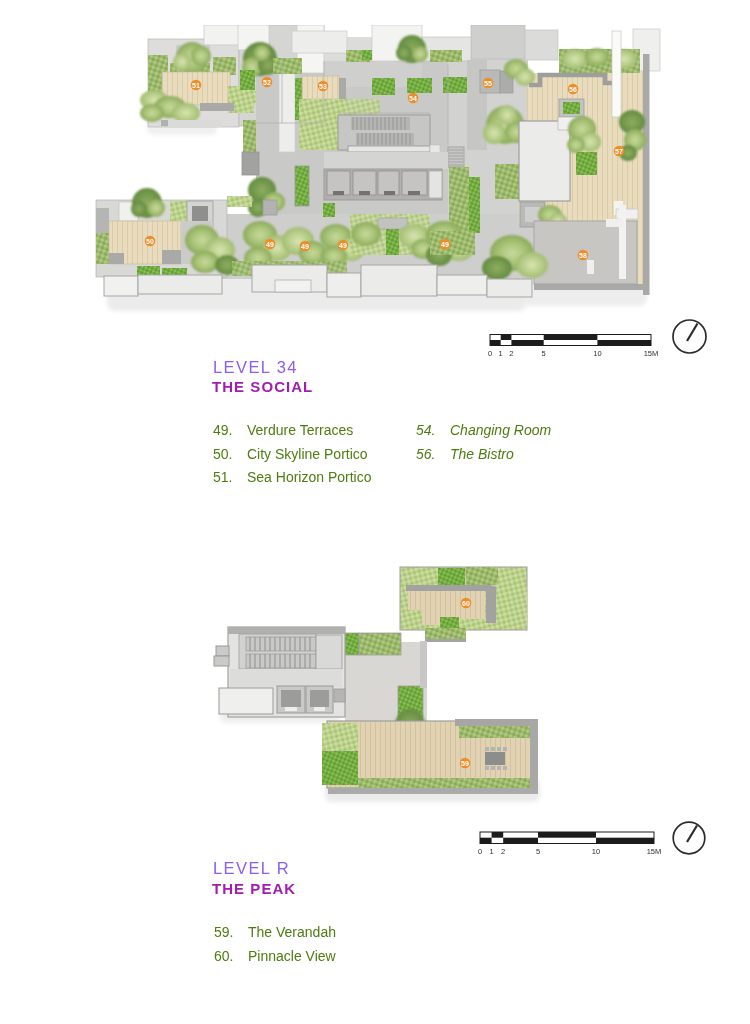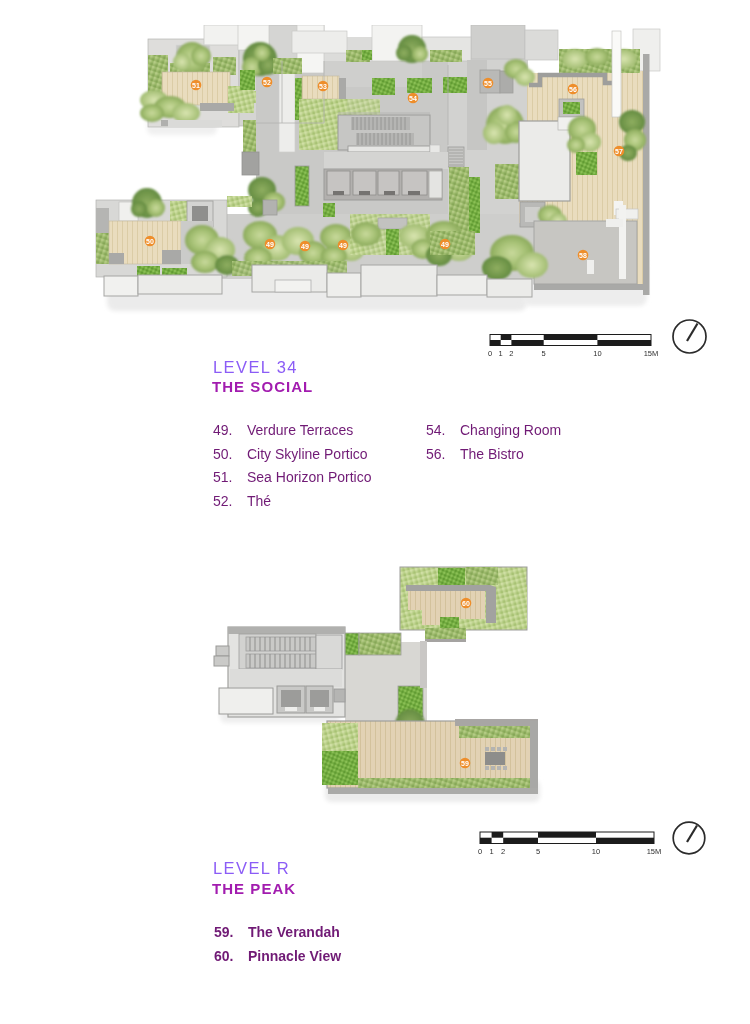--- a/index.html
+++ b/index.html
@@ -1,21 +1,21 @@
 <!DOCTYPE html>
 <html><head>
 <meta charset="utf-8">
 <style>
   html,body{margin:0;padding:0;background:#ffffff;}
   body{width:750px;height:1024px;position:relative;overflow:hidden;
        font-family:"Liberation Sans",sans-serif;}
   .abs{position:absolute;}
   .lvl{font-size:16.5px;letter-spacing:1.4px;color:#8b5cf6;line-height:1;}
   .sub{font-size:15px;font-weight:bold;letter-spacing:1.05px;color:#a21caf;line-height:1;}
-  .leg{font-size:14px;color:#701a75;line-height:23.5px;}
+  .leg{font-size:14px;color:#4d7c0f;line-height:23.5px;}
   .num{display:inline-block;width:34px;}
 </style>
 </head>
 <body>
 
 <svg class="abs" style="left:92px;top:25px;" width="580" height="290" viewBox="0 0 580 290">
 <defs>
   <radialGradient id="tg">
         <stop offset="0%" stop-color="#c8d99b"></stop>
         <stop offset="55%" stop-color="#aac479"></stop>
@@ -576,24 +576,23 @@
 </svg>
 
 <div class="abs lvl" style="left:213px;top:359px;">LEVEL 34</div>
 
 <div class="abs sub" style="left:212px;top:379px;">THE SOCIAL</div>
 
 <div class="abs leg" style="left:213px;top:419px;">
   <div><span class="num">49.</span>Verdure Terraces</div>
   <div><span class="num">50.</span>City Skyline Portico</div>
   <div><span class="num">51.</span>Sea Horizon Portico</div>
-  <div><span class="num">52.</span>Thé</div>
 </div>
 
-<div class="abs leg" style="left:426px;top:419px;">
+<div class="abs leg" style="left:416px;top:419px;font-style:italic;">
   <div><span class="num">54.</span>Changing Room</div>
   <div><span class="num">56.</span>The Bistro</div>
 </div>
 
 <svg class="abs" style="left:200px;top:555px;" width="350" height="255" viewBox="0 0 350 255">
 <g id="plan2">
 
 <rect x="125" y="225" width="215" height="22" rx="6" fill="#ebebeb" filter="url(#soft2)"></rect>
 <rect x="20" y="150" width="120" height="18" rx="6" fill="#eeeeee" filter="url(#soft2)"></rect>
 
@@ -765,16 +764,16 @@
   <g>
     <circle cx="19" cy="19" r="15.8" fill="#ffffff" stroke="#2b2b2b" stroke-width="1.7"></circle>
     <line x1="17" y1="23" x2="27" y2="6.5" stroke="#2b2b2b" stroke-width="2.2"></line>
   </g>
 </svg>
 
 <div class="abs lvl" style="left:213px;top:860px;">LEVEL R</div>
 
 <div class="abs sub" style="left:212px;top:881px;text-align:center;">THE PEAK</div>
 
-<div class="abs leg" style="left:214px;top:921px;font-weight:bold;">
+<div class="abs leg" style="left:214px;top:921px;">
   <div><span class="num">59.</span>The Verandah</div>
   <div><span class="num">60.</span>Pinnacle View</div>
 </div>
 
 </body></html>

